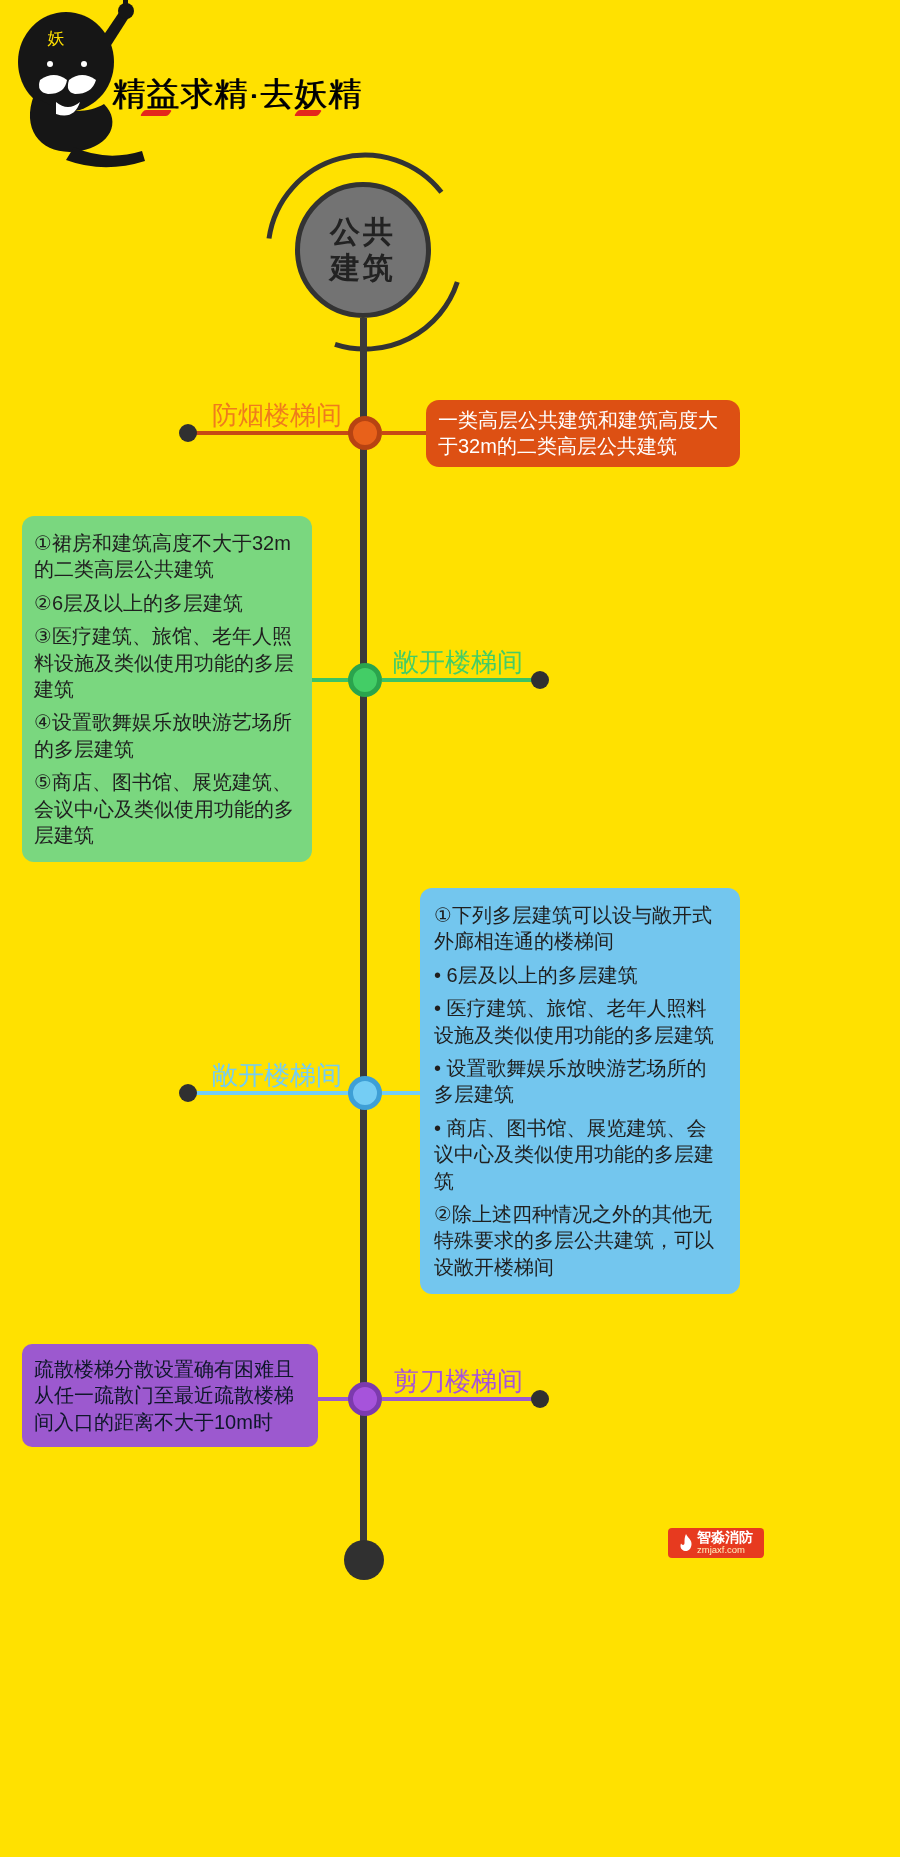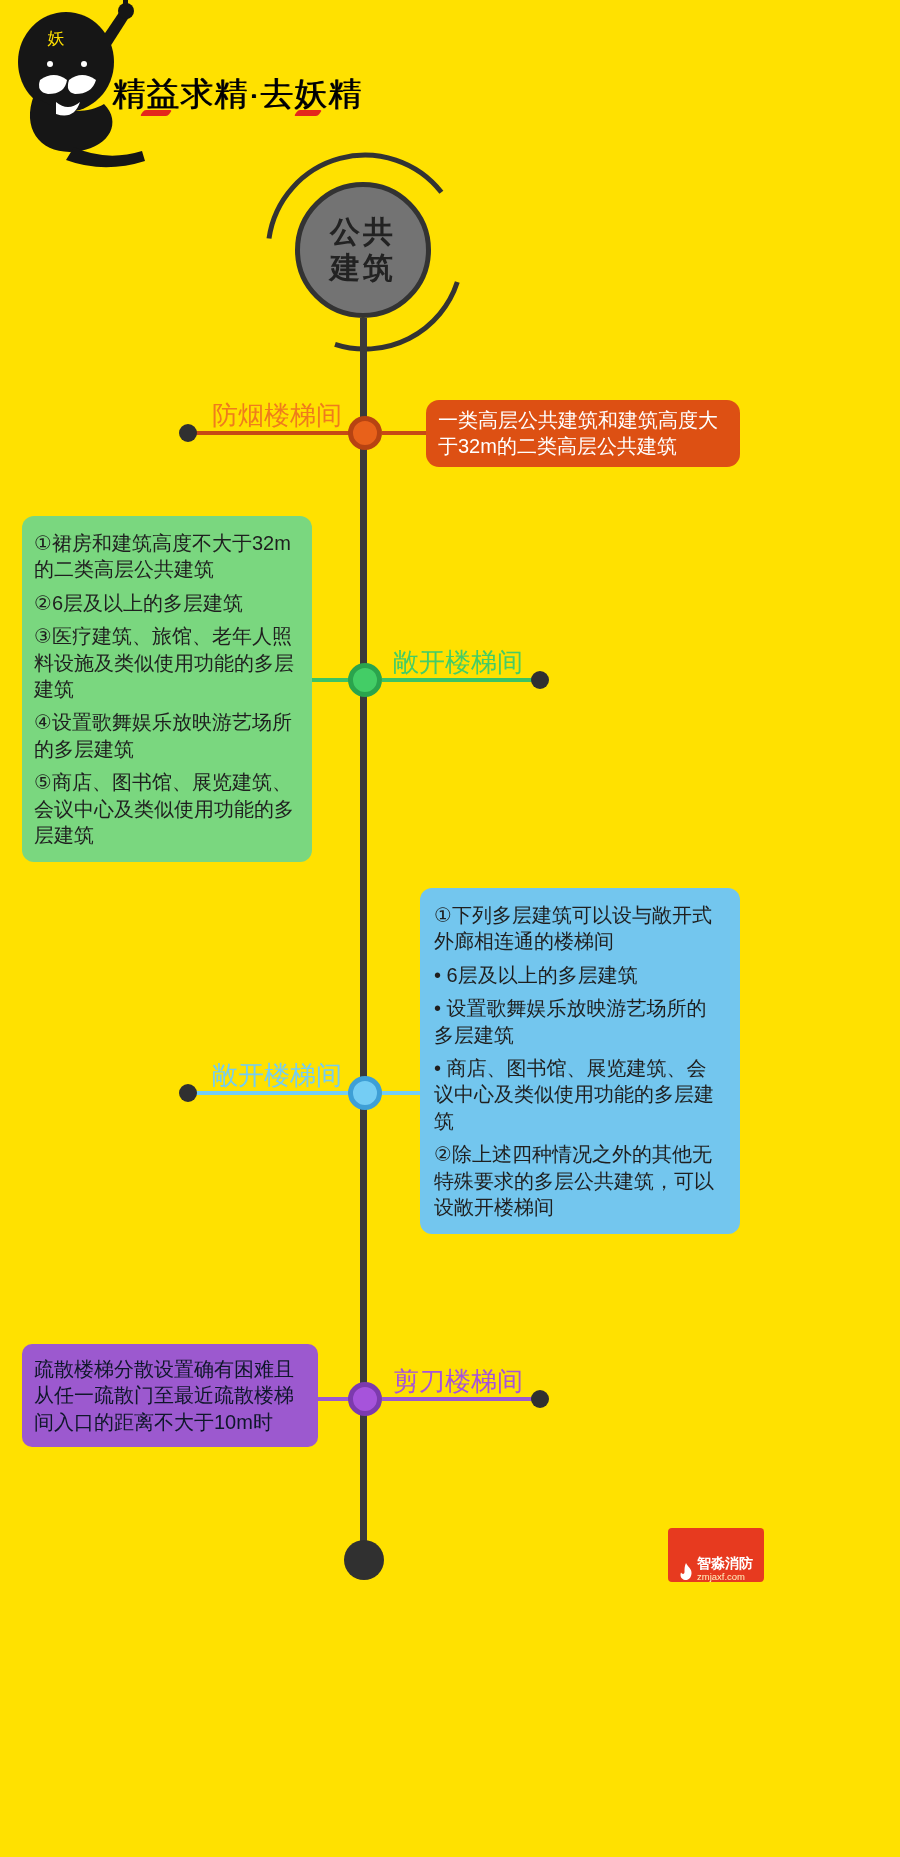--- a/index.html
+++ b/index.html
@@ -35,22 +35,22 @@
 
   .box{position:absolute;box-sizing:border-box;z-index:3;font-size:20px;line-height:1.32;}
   .box p{margin:0 0 7px 0;}
   .box p:last-child{margin-bottom:0;}
   .box-orange{left:426px;top:400px;width:314px;padding:7px 12px;border-radius:13px;}
   .box-green{left:22px;top:516px;width:290px;padding:14px 12px;border-radius:12px;}
   .box-blue{left:420px;top:888px;width:320px;padding:14px 14px;border-radius:12px;}
   .box-purple{left:22px;top:1344px;width:296px;padding:12px 12px;border-radius:10px;}
 
   
-  .brandmark{position:absolute;left:668px;top:1528px;width:96px;height:54px;background:#E73A1F;
-             border-radius:4px;display:flex;align-items:flex-end;justify-content:center;gap:4px;z-index:3;}
+  .brandmark{position:absolute;left:668px;top:1528px;width:96px;height:30px;background:#E73A1F;
+             border-radius:4px;display:flex;align-items:center;justify-content:center;gap:4px;z-index:3;}
   .brandmark .txt{display:flex;flex-direction:column;line-height:1.1;}
   .brand-name{font-size:14px;font-weight:700;color:#FFFFFF;}
   .brand-site{font-size:9.5px;color:#FFF3C0;}
 </style>
 </head>
 <body>
 
 <div class="page" style="background-color: rgb(255, 225, 0);">
 
   <svg class="mascot" viewBox="0 0 150 172">
@@ -107,20 +107,21 @@
   <div class="enddot" style="left:531px;top:671px;"></div>
 
   <div class="enddot" style="left:179px;top:1084px;"></div>
   <div class="hline" style="left: 188px; top: 1091px; width: 177px; background-color: rgb(116, 205, 244);"></div>
   <div class="blabel right-al" style="left: 142px; top: 1058px; color: rgb(116, 205, 244);">敞开楼梯间</div>
   <div class="node" style="left: 348px; top: 1076px; background-color: rgb(116, 205, 244); border-color: rgb(62, 159, 214);"></div>
   <div class="hline" style="left: 382px; top: 1091px; width: 42px; background-color: rgb(116, 205, 244);"></div>
   <div class="box box-blue" style="background-color: rgb(115, 198, 238); color: rgb(31, 31, 31);">
     <p>①下列多层建筑可以设与敞开式外廊相连通的楼梯间</p>
     <p>• 6层及以上的多层建筑</p>
+    <p>• 医疗建筑、旅馆、老年人照料设施及类似使用功能的多层建筑</p>
     <p>• 设置歌舞娱乐放映游艺场所的多层建筑</p>
     <p>• 商店、图书馆、展览建筑、会议中心及类似使用功能的多层建筑</p>
     <p>②除上述四种情况之外的其他无特殊要求的多层公共建筑，可以设敞开楼梯间</p>
   </div>
 
   <div class="box box-purple" style="background-color: rgb(156, 89, 207); color: #0f172a;">
     <p>疏散楼梯分散设置确有困难且从任一疏散门至最近疏散楼梯间入口的距离不大于10m时</p>
   </div>
   <div class="hline" style="left: 314px; top: 1397px; width: 36px; background-color: rgb(155, 89, 207);"></div>
   <div class="node" style="left: 348px; top: 1382px; background-color: rgb(166, 83, 219); border-color: rgb(124, 58, 174);"></div>

